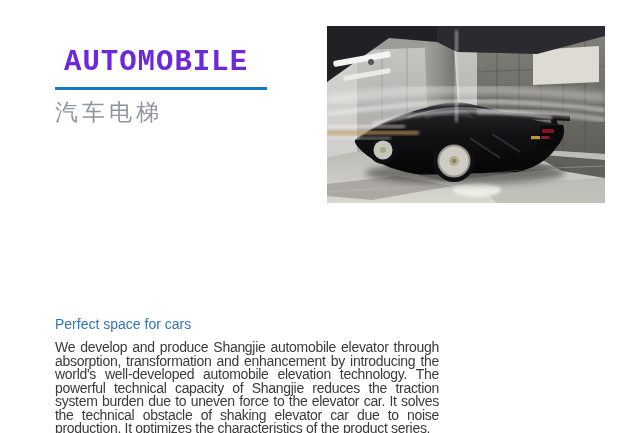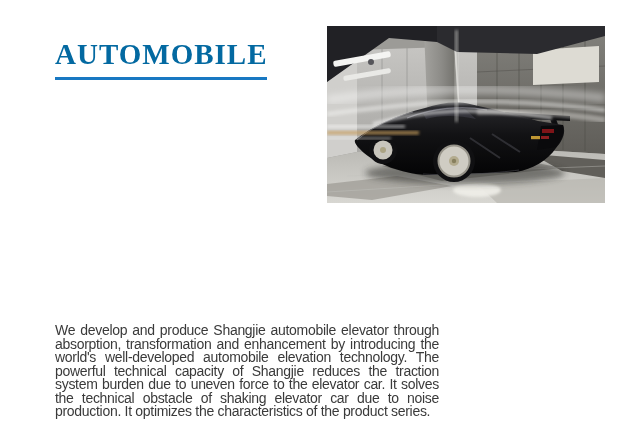--- a/index.html
+++ b/index.html
@@ -1,22 +1,22 @@
 <!DOCTYPE html>
 <html><head>
 <meta charset="utf-8">
 <style>
   html,body{margin:0;padding:0;background:#ffffff;}
   .page{position:relative;width:640px;height:433px;background:#ffffff;overflow:hidden;
         font-family:"Liberation Sans","DejaVu Sans",sans-serif;}
 
   
   .masthead{position:absolute;left:55px;top:39px;}
-  .masthead h1{margin:0;font-family:Liberation Serif, serif;
-               font-weight:700;font-size:29px;line-height:30px;letter-spacing:1px;color:#0369a1;}
+  .masthead h1{margin:9px;font-family:Liberation Mono, monospace;
+               font-weight:700;font-size:29px;line-height:30px;letter-spacing:1px;color:#6d28d9;}
   .masthead .subtitle{font-family:"Liberation Serif","DejaVu Serif",serif;
                font-weight:700;font-size:19px;line-height:20px;color:#27446e;margin-top:2px;}
   .masthead .rule{width:212px;height:3px;background:#1878c2;margin-top:8px;}
   .masthead .cn-title{font-size:23px;line-height:26px;color:#8f969e;letter-spacing:4px;margin-top:9px;}
 
   
   .photo{position:absolute;left:327px;top:26px;width:278px;height:177px;margin:0;overflow:hidden;}
   .photo svg{display:block;width:278px;height:177px;}
 
   
@@ -32,20 +32,21 @@
             color:#3a3a3a;text-align:justify;}
 </style>
 </head>
 <body>
 
 <div class="page">
 
   <header class="masthead">
     <h1>AUTOMOBILE</h1>
     <div class="rule"></div>
+    <div class="cn-title">汽车电梯</div>
   </header>
 
   <figure class="photo">
     <svg viewBox="0 0 278 177" aria-hidden="true">
       <defs>
         <linearGradient id="gWallL" x1="0" y1="0" x2="0" y2="1">
           <stop offset="0" stop-color="#c6c5c2"></stop>
             <stop offset="1" stop-color="#a9a8a5"></stop>
         </linearGradient>
         <linearGradient id="gWallR" x1="0" y1="0" x2="0" y2="1">
@@ -141,16 +142,17 @@
         <rect x="0" y="99" width="78" height="3" fill="#ffffff" opacity="0.5" filter="url(#b2)"></rect>
         <rect x="0" y="105" width="92" height="3.5" fill="#c79e5c" opacity="0.75" filter="url(#b2)"></rect>
         <rect x="0" y="111" width="64" height="2.5" fill="#f1f0ec" opacity="0.45" filter="url(#b2)"></rect>
         <rect x="128" y="4" width="3" height="92" fill="#e8e7e3" opacity="0.5" filter="url(#b2)"></rect>
       </g>
     </svg>
   </figure>
 
 
   <section class="sec-en">
+    <h3>Perfect space for cars</h3>
     <p>We develop and produce Shangjie automobile elevator through absorption, transformation and enhancement by introducing the world's well-developed automobile elevation technology. The powerful technical capacity of Shangjie reduces the traction system burden due to uneven force to the elevator car. It solves the technical obstacle of shaking elevator car due to noise production. It optimizes the characteristics of the product series.</p>
   </section>
 
 </div>
 
 </body></html>

